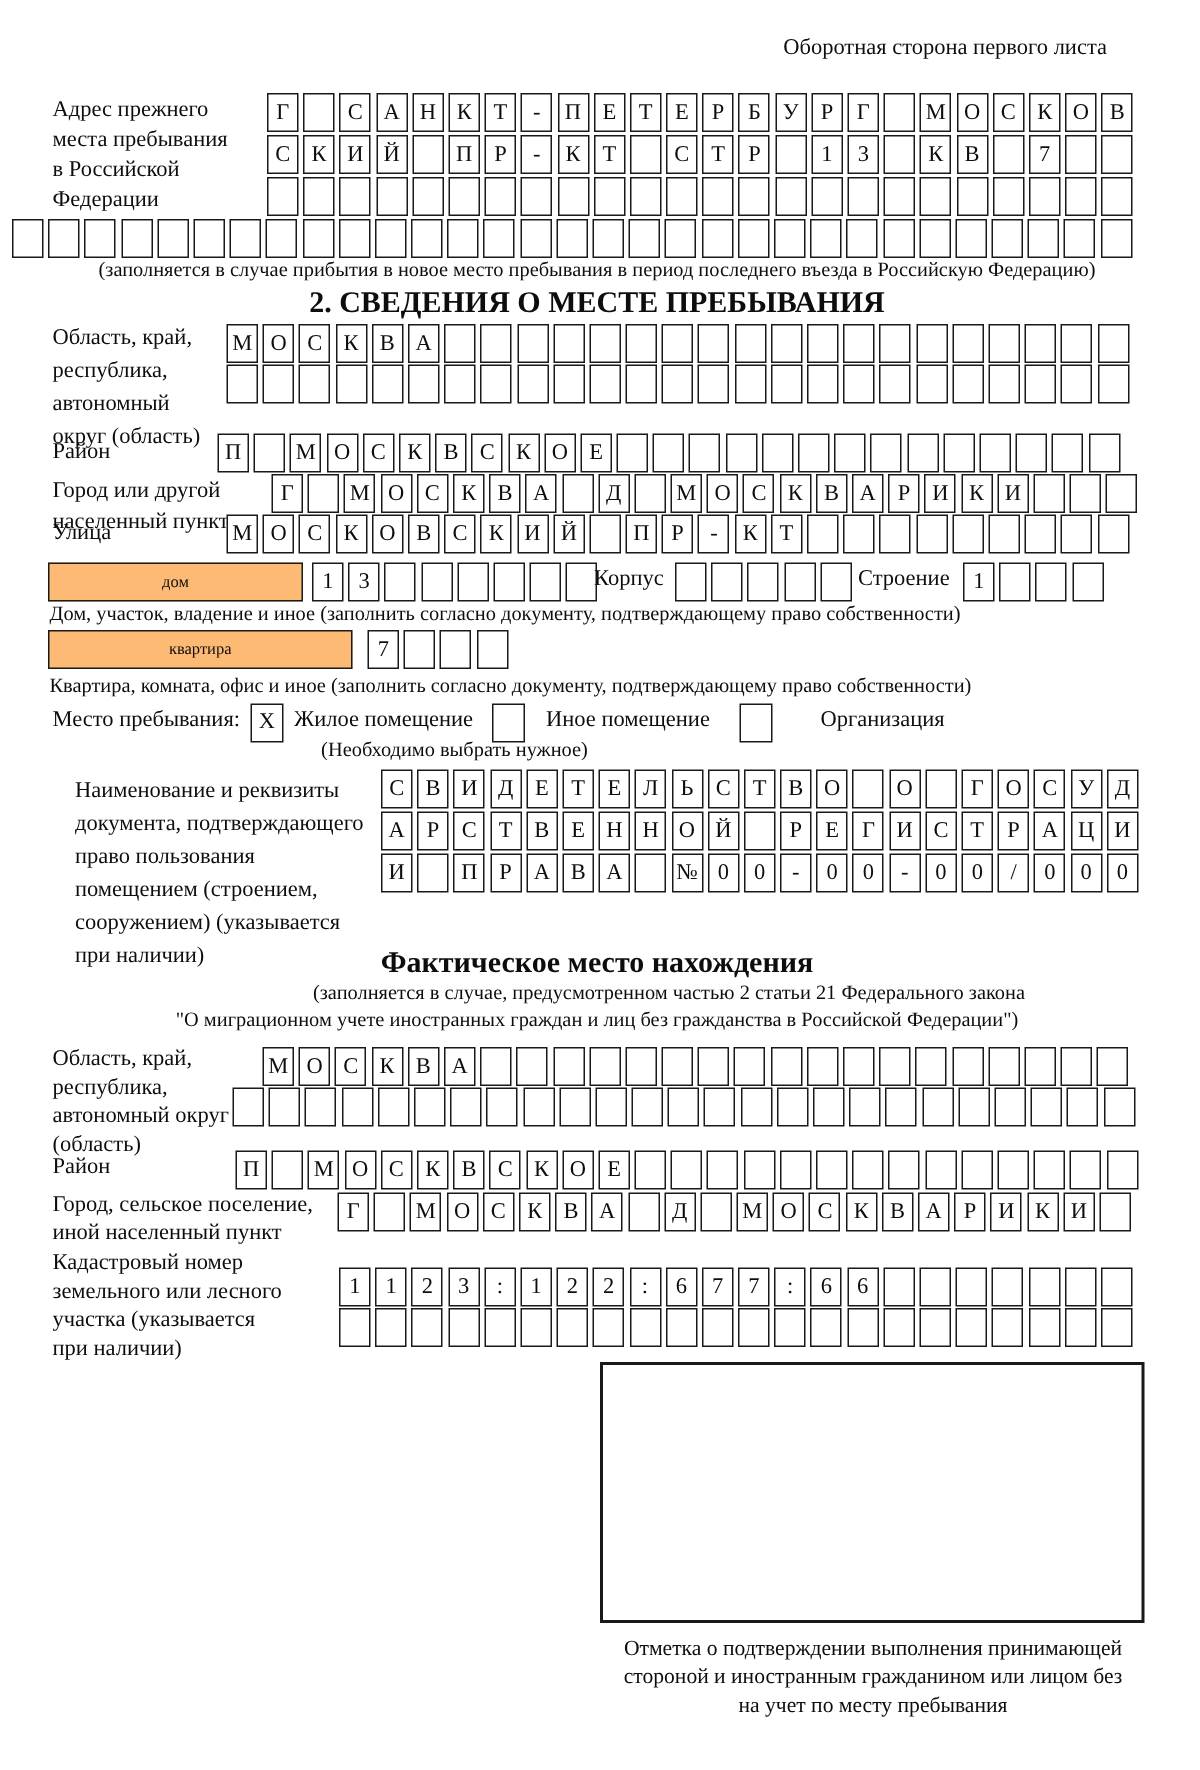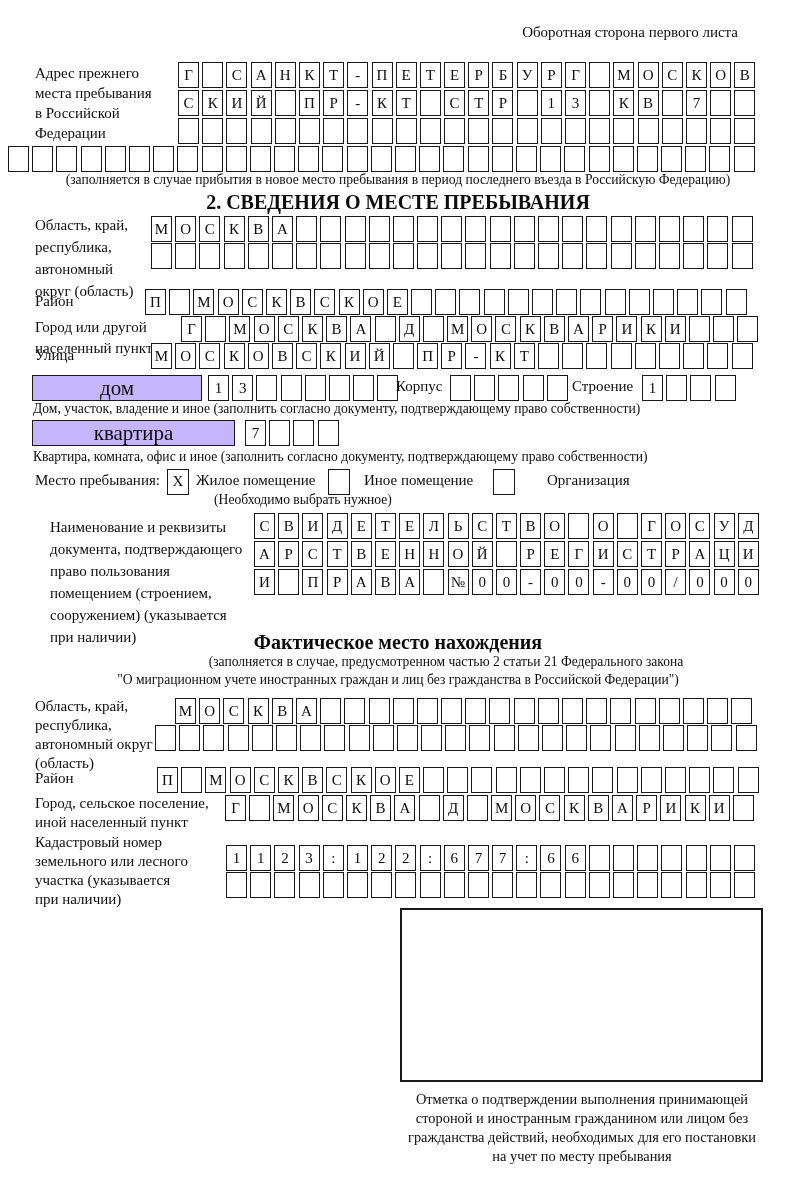--- a/index.html
+++ b/index.html
@@ -15,21 +15,21 @@
   .lh20 div{line-height:20px;}
   .lh22 div{line-height:22px;}
   .lh21 div{line-height:21px;}
   .lh19 div{line-height:19px;}
 
   .caption{position:absolute;font-size:13.6px;white-space:nowrap;}
   .center{left:0;width:796px;text-align:center;white-space:nowrap;}
   .title{position:absolute;font-weight:bold;font-size:20px;}
 
   .wordbox{position:absolute;box-sizing:border-box;height:26px;border:1.8px solid #191919;
-           display:flex;align-items:center;justify-content:center;font-size:21px;background:#c4b5fd;}
+           display:flex;align-items:center;justify-content:center;font-size:11px;background:#fdba74;}
   .inline-lbl{position:absolute;font-size:15px;white-space:nowrap;}
   .chk{position:absolute;box-sizing:border-box;width:22px;height:26px;border:1.8px solid #191919;
        text-align:center;font-size:15px;line-height:23px;background:#fff;}
 
   .stampbox{position:absolute;box-sizing:border-box;border:2px solid #191919;background:#fff;}
   .stampcap{position:absolute;font-size:14.4px;text-align:center;}
   .stampcap div{line-height:19px;white-space:nowrap;}
 </style>
 </head>
 <body>
@@ -607,17 +607,16 @@
       <span class="cell"></span>
       <span class="cell"></span>
       <span class="cell"></span>
       <span class="cell"></span>
     </div>
 
   <div class="stampbox" style="left:400px;top:908px;width:363px;height:174px;"></div>
   <div class="stampcap" style="left:388px;top:1090px;width:388px;">
       <div>Отметка о подтверждении выполнения принимающей</div>
       <div>стороной и иностранным гражданином или лицом без</div>
-      <div>гражданства действий, необходимых для его постановки</div>
       <div>на учет по месту пребывания</div>
     </div>
 
 </div>
 
 </body></html>

